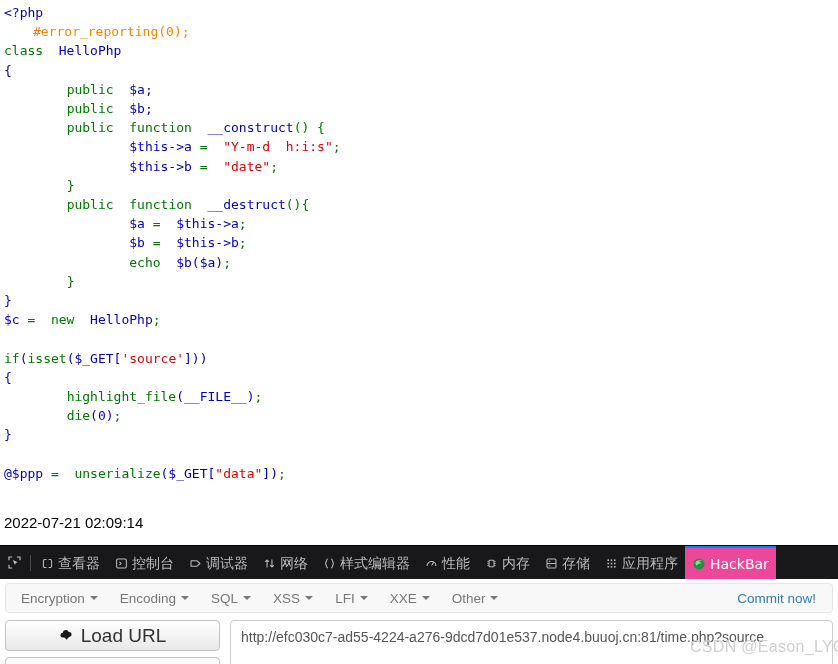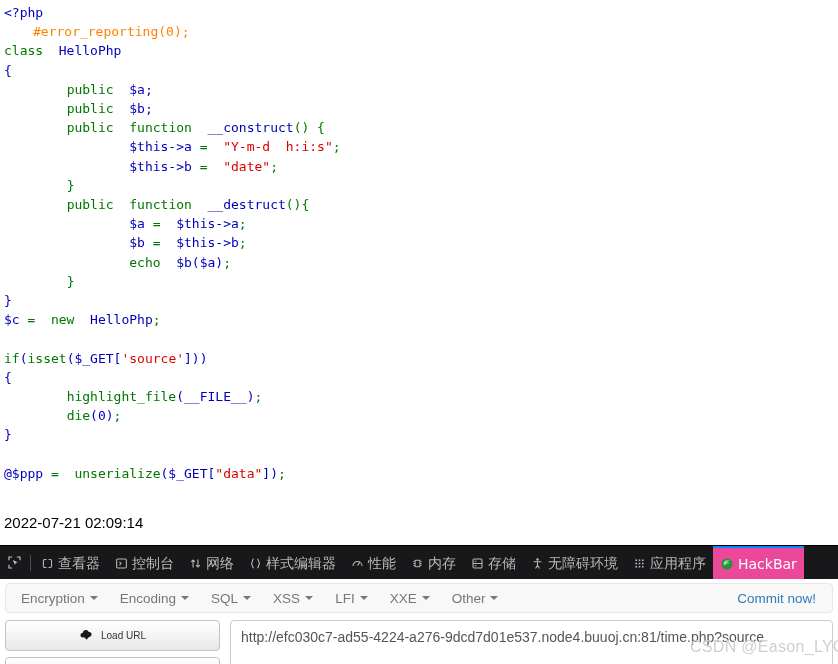--- a/index.html
+++ b/index.html
@@ -138,21 +138,21 @@
     gap: 10px;
   }
   .hb-left { width: 215px; flex: 0 0 auto; display: flex; flex-direction: column; gap: 6px; }
   .hb-btn {
     height: 31px;
     background: linear-gradient(to bottom, #ffffff 0%, #e8e8e8 100%);
     border: 1px solid #c2c2c2;
     border-radius: 4px;
     display: flex; align-items: center; justify-content: center;
     gap: 7px;
-    font-size: 10px;
+    font-size: 19px;
     color: #333333;
     white-space: nowrap;
   }
   .hb-btn2 {
     height: 31px;
     background: linear-gradient(to bottom, #ffffff 0%, #e8e8e8 100%);
     border: 1px solid #c2c2c2;
     border-radius: 4px;
   }
   .hb-url {
@@ -245,20 +245,28 @@
             <svg width="13" height="13" viewBox="0 0 16 16">
               <rect x="2" y="2.5" width="12" height="11" rx="1.5" fill="none" stroke="#b9b9ba" stroke-width="1.3"></rect>
               <path d="M5.5 6l2 2-2 2" fill="none" stroke="#b9b9ba" stroke-width="1.3"></path>
             </svg>
           </span>
           <span class="lbl">控制台</span>
         </div>
         <div class="dt-tab">
           <span class="ico">
             <svg width="13" height="13" viewBox="0 0 16 16">
+              <path d="M2.5 4.5h7l4 3.5-4 3.5h-7z" fill="none" stroke="#b9b9ba" stroke-width="1.3" stroke-linejoin="round"></path>
+            </svg>
+          </span>
+          <span class="lbl">调试器</span>
+        </div>
+        <div class="dt-tab">
+          <span class="ico">
+            <svg width="13" height="13" viewBox="0 0 16 16">
               <path d="M5 13V3.5M5 3.5L2.8 6M5 3.5L7.2 6" fill="none" stroke="#b9b9ba" stroke-width="1.3"></path>
               <path d="M11 3v9.5M11 12.5L8.8 10M11 12.5L13.2 10" fill="none" stroke="#b9b9ba" stroke-width="1.3"></path>
             </svg>
           </span>
           <span class="lbl">网络</span>
         </div>
         <div class="dt-tab">
           <span class="ico">
             <svg width="13" height="13" viewBox="0 0 16 16">
               <path d="M6 2.5C4 2.5 4.6 5 3.6 6.6 3 7.6 3 8.4 3.6 9.4 4.6 11 4 13.5 6 13.5" fill="none" stroke="#b9b9ba" stroke-width="1.3"></path>
@@ -287,29 +295,20 @@
         </div>
         <div class="dt-tab">
           <span class="ico">
             <svg width="13" height="13" viewBox="0 0 16 16">
               <rect x="2.5" y="2.5" width="11" height="11" rx="1.3" fill="none" stroke="#b9b9ba" stroke-width="1.3"></rect>
               <path d="M2.5 8h11" stroke="#b9b9ba" stroke-width="1.3"></path>
               <path d="M4.6 5.3h2M4.6 10.8h2" stroke="#b9b9ba" stroke-width="1.2"></path>
             </svg>
           </span>
           <span class="lbl">存储</span>
-        </div>
-        <div class="dt-tab">
-          <span class="ico">
-            <svg width="13" height="13" viewBox="0 0 16 16">
-              <circle cx="8" cy="3.1" r="1.5" fill="#b9b9ba"></circle>
-              <path d="M3.2 5.8h9.6M8 5.8v4.3M8 10.1l-2.4 4M8 10.1l2.4 4" stroke="#b9b9ba" stroke-width="1.3" fill="none"></path>
-            </svg>
-          </span>
-          <span class="lbl">无障碍环境</span>
         </div>
         <div class="dt-tab">
           <span class="ico">
             <svg width="13" height="13" viewBox="0 0 16 16">
               <g fill="#b9b9ba">
                 <rect x="3" y="3" width="2" height="2"></rect>
                 <rect x="7" y="3" width="2" height="2"></rect>
                 <rect x="11" y="3" width="2" height="2"></rect>
                 <rect x="3" y="7" width="2" height="2"></rect>
                 <rect x="7" y="7" width="2" height="2"></rect>

